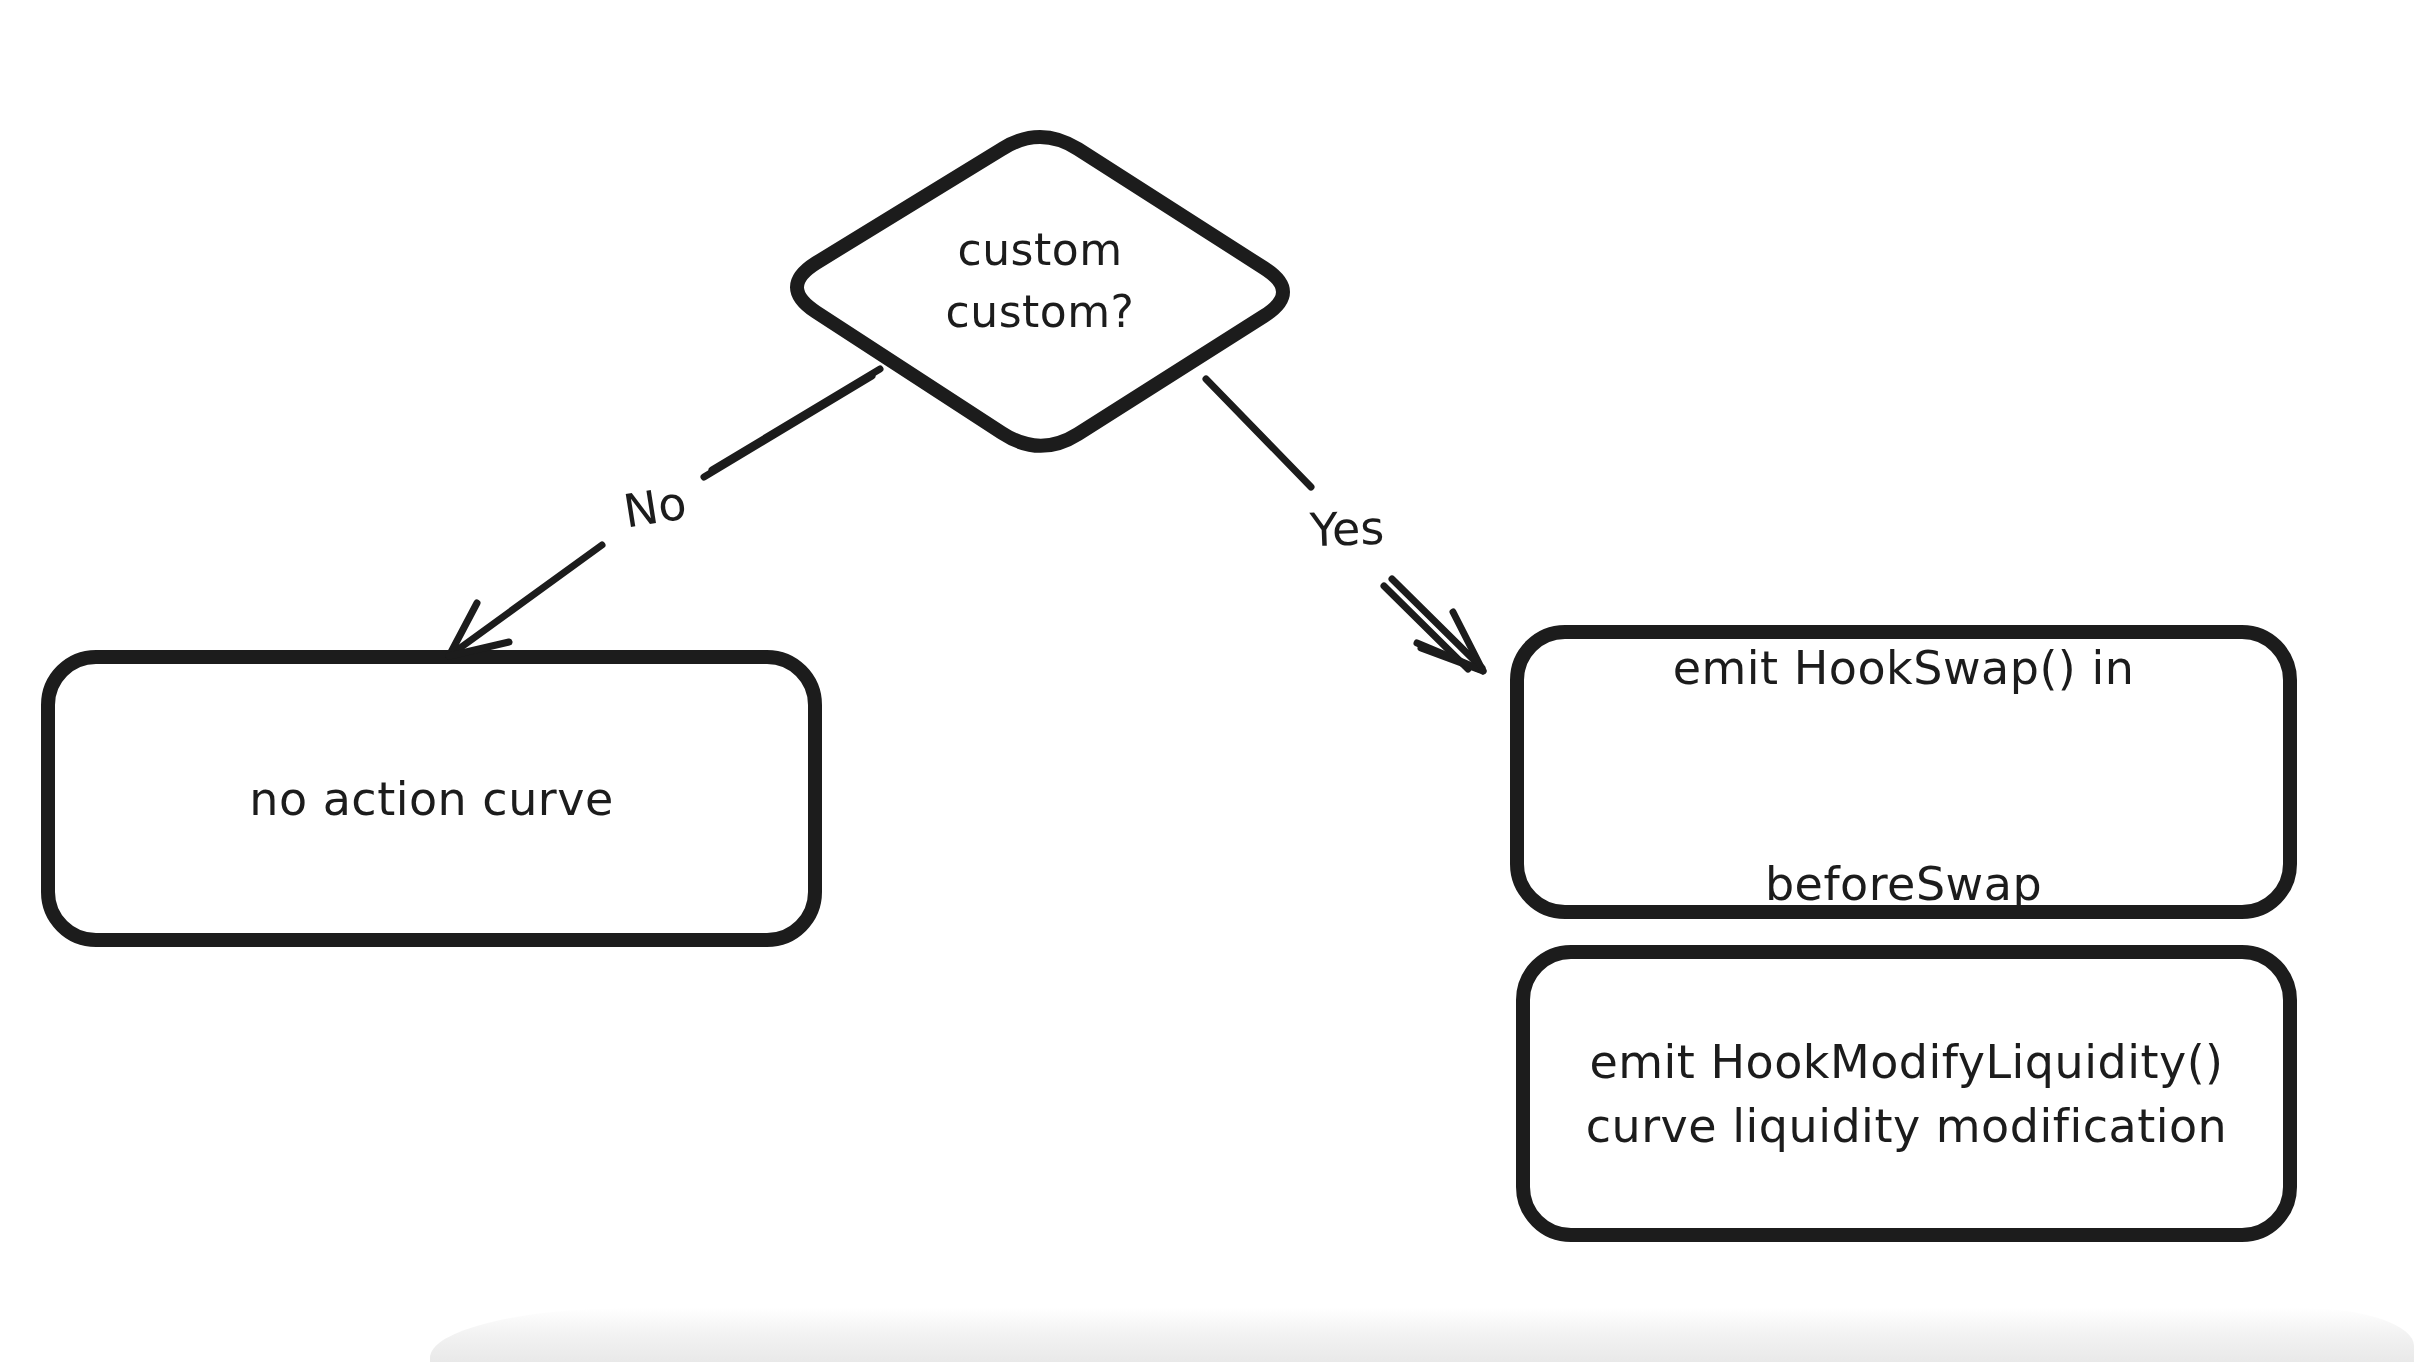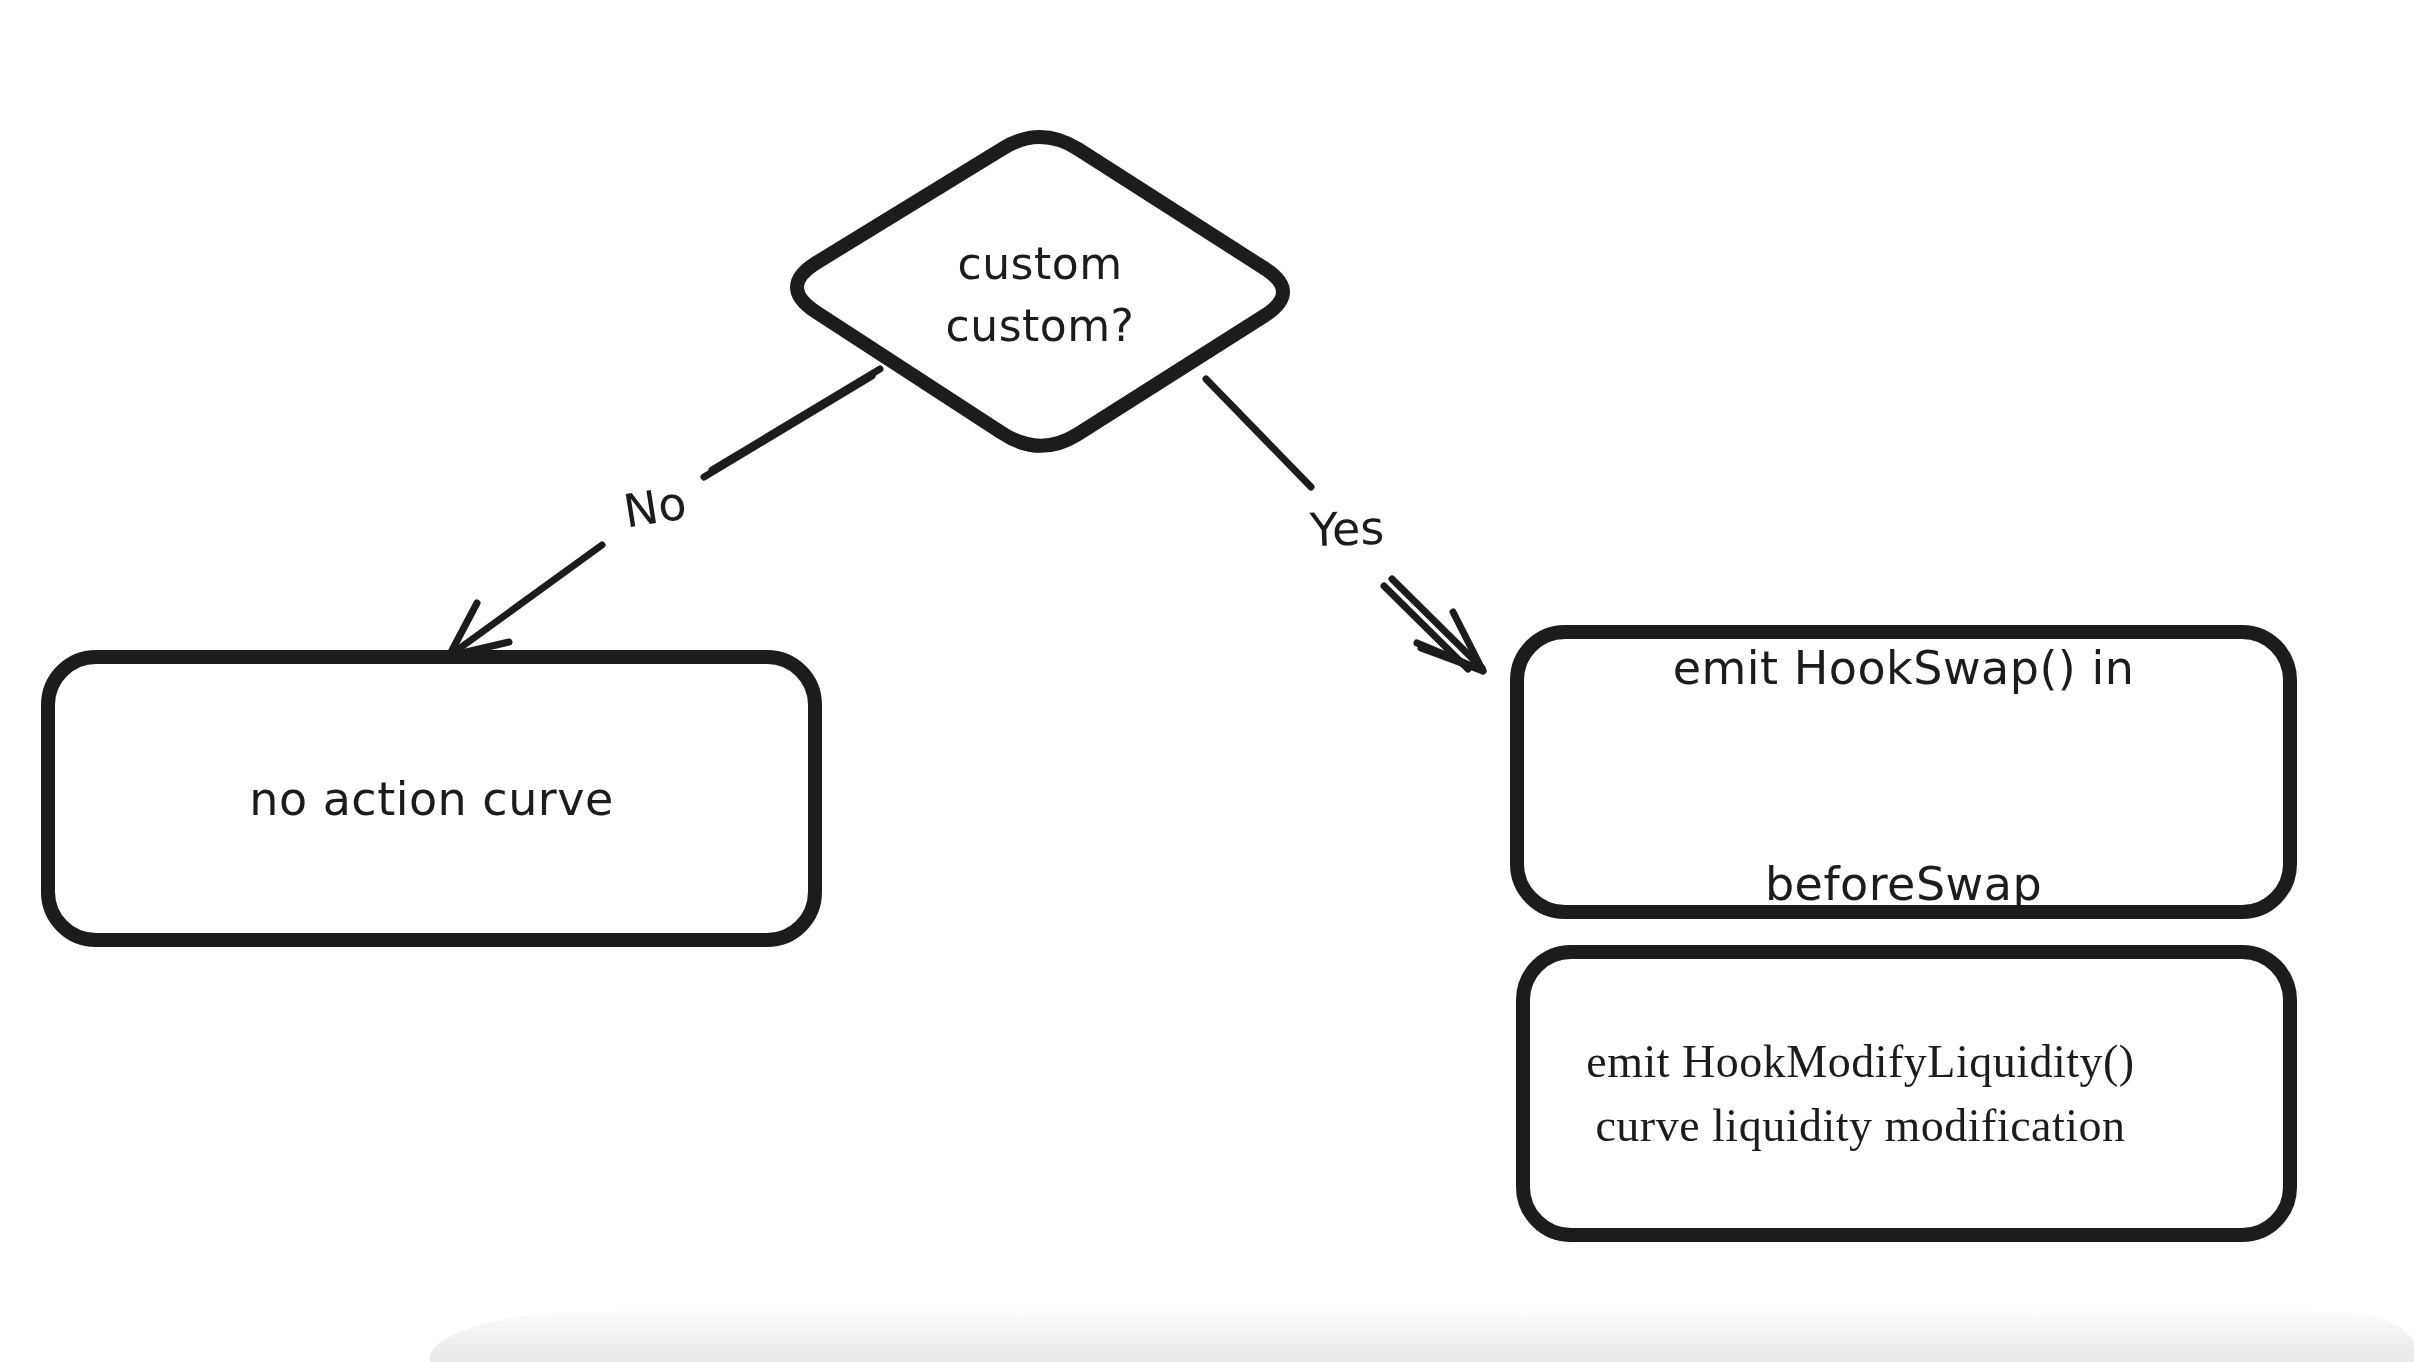--- a/index.html
+++ b/index.html
@@ -30,45 +30,44 @@
     justify-content: center;
     text-align: center;
     font-size: 46px;
     line-height: 64px;
     color: #1c1c1c;
     letter-spacing: 0.5px;
     white-space: nowrap;
   }
   .diamond-text {
     left: 890px;
-    top: 220px;
+    top: 206px;
     width: 300px;
     height: 150px;
     font-size: 44px;
     line-height: 62px;
   }
   .left-node-text {
     left: 48px;
     top: 657px;
     width: 767px;
     height: 283px;
   }
   .right-top-node-text {
     left: 1517px;
     top: 636px;
     width: 773px;
     height: 280px;
     justify-content: space-between;
   }
   .right-bottom-node-text {
-    left: 1477px;
+    left: 1523px;
     top: 952px;
     width: 767px;
     height: 283px;
-    font-family: Liberation Serif, serif;
   }
   .edge-label {
     position: absolute;
     font-size: 46px;
     color: #1c1c1c;
     text-align: center;
     white-space: nowrap;
   }
   .edge-label-no {
     left: 600px;

